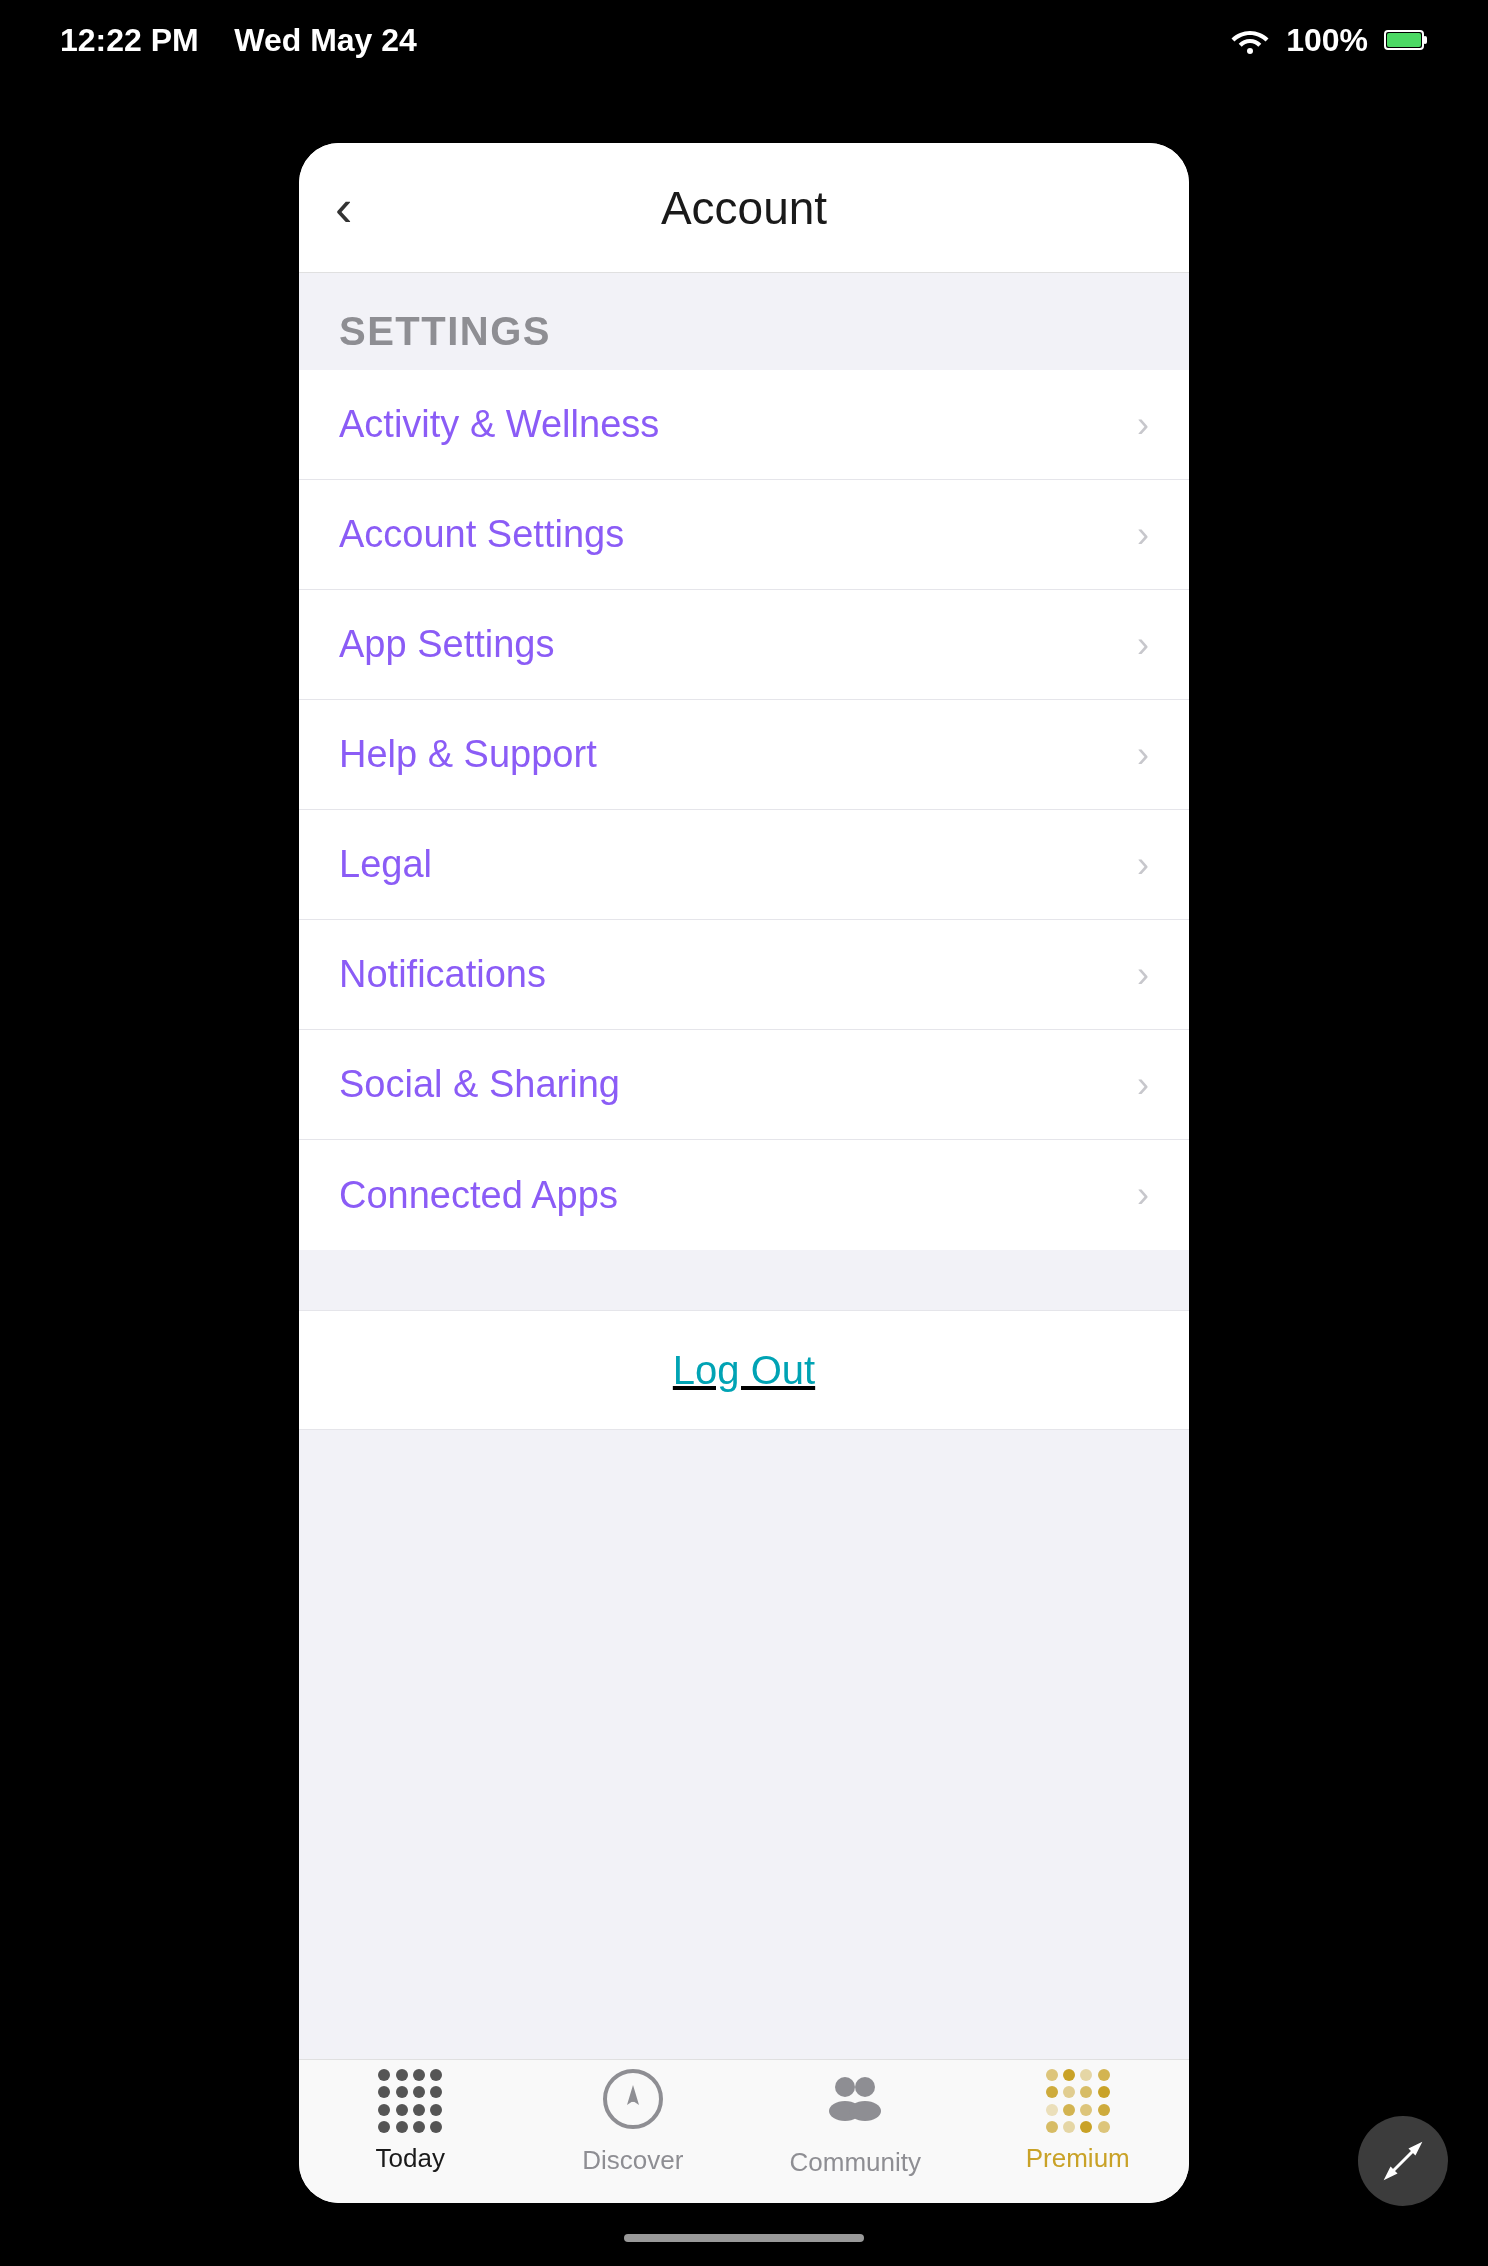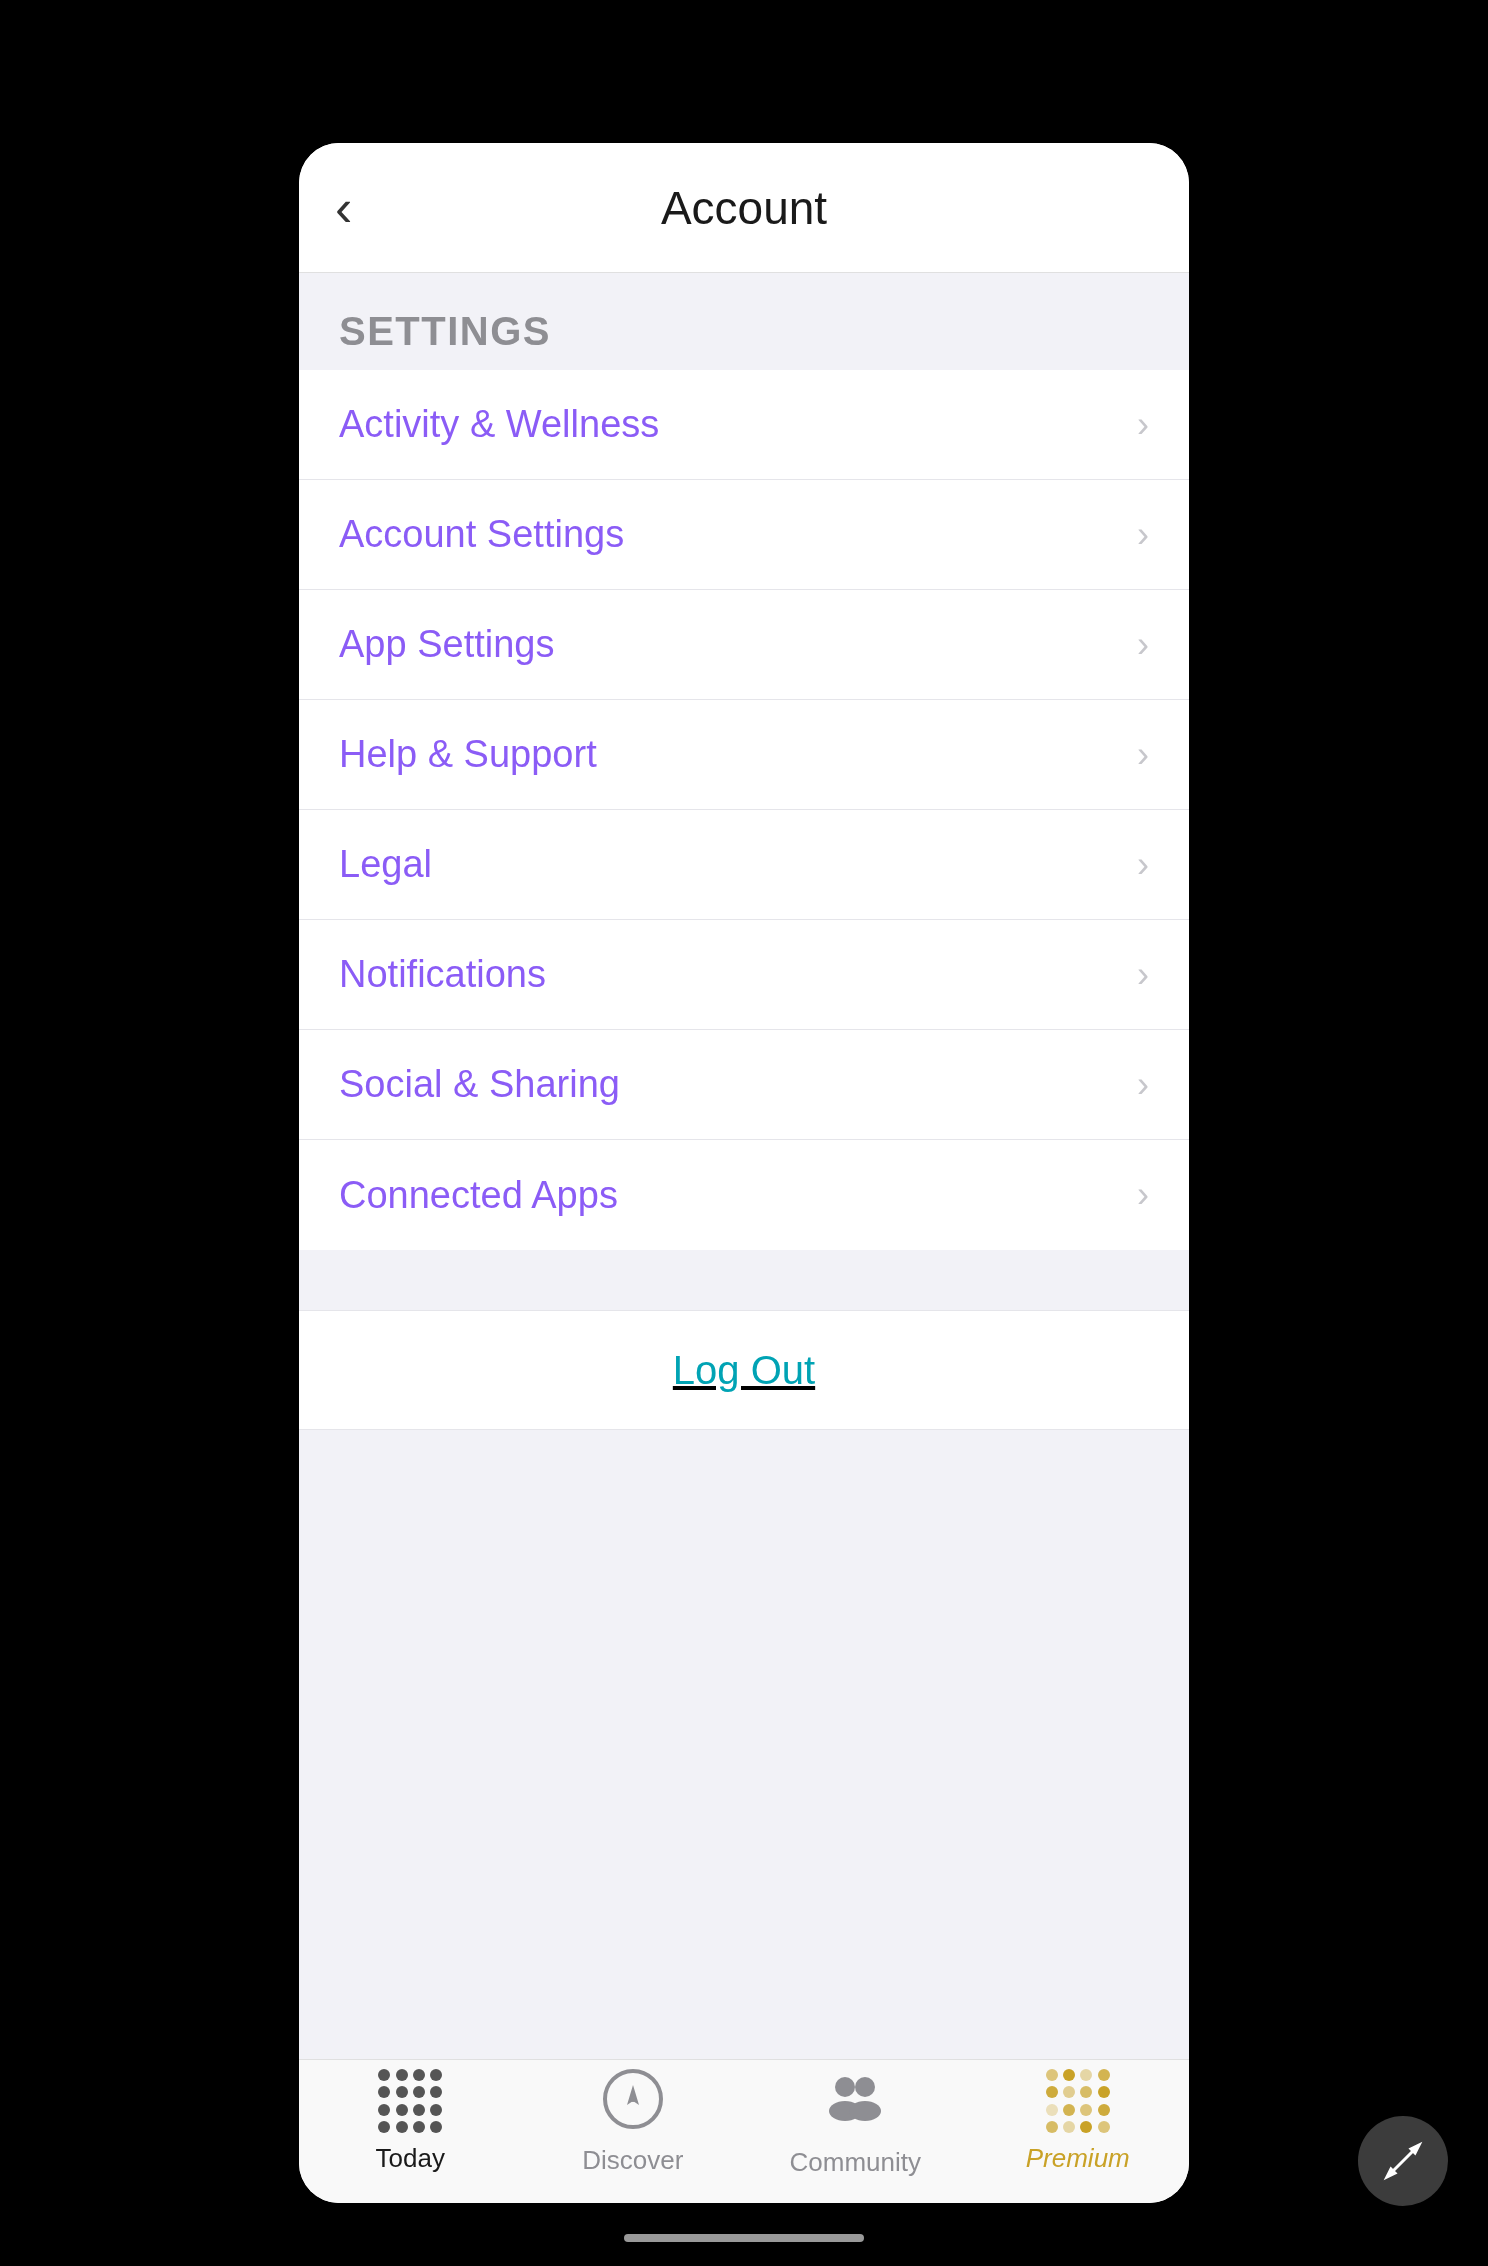--- a/index.html
+++ b/index.html
@@ -189,21 +189,20 @@
       font-size: 26px;
       color: #8e8e93;
     }
 
     .tab-label.active {
       color: #1a1a1a;
     }
 
     .tab-label.premium {
       color: #c9a227;
-      font-style: italic;
     }
 
     
     .today-icon {
       display: grid;
       grid-template-columns: repeat(4, 1fr);
       gap: 5px;
       width: 64px;
       height: 64px;
     }
@@ -267,20 +266,42 @@
       justify-content: center;
       color: #fff;
       font-size: 28px;
     }
   </style>
 </head>
 <body>
 
 <div class="phone-wrapper">
 
+  <div class="status-bar">
+    <div>
+      <span>12:22 PM</span>
+      &nbsp;&nbsp;
+      <span>Wed May 24</span>
+    </div>
+    <div class="status-bar-right">
+
+      <svg width="40" height="30" viewBox="0 0 40 30" fill="white">
+        <path d="M20 6C13 6 6.5 8.8 1.5 13.5L4.5 16.5C8.7 12.5 14.1 10 20 10s11.3 2.5 15.5 6.5l3-3C33.5 8.8 27 6 20 6z"></path>
+        <path d="M20 14c-4.4 0-8.4 1.8-11.3 4.7l3 3C13.7 19.6 16.7 18 20 18s6.3 1.6 8.3 3.7l3-3C28.4 15.8 24.4 14 20 14z"></path>
+        <circle cx="20" cy="26" r="3"></circle>
+      </svg>
+      <span>100%</span>
+
+      <svg width="44" height="24" viewBox="0 0 44 24">
+        <rect x="1" y="3" width="38" height="18" rx="3" ry="3" fill="none" stroke="white" stroke-width="2"></rect>
+        <rect x="39" y="8" width="4" height="8" rx="2" fill="white"></rect>
+        <rect x="3" y="5" width="34" height="14" rx="2" fill="#4cd964"></rect>
+      </svg>
+    </div>
+  </div>
 
   <div class="app-container">
 
     <div class="nav-header">
       <div class="back-button">‹</div>
       <span class="nav-title">Account</span>
     </div>
 
     <div class="content-area">
 

